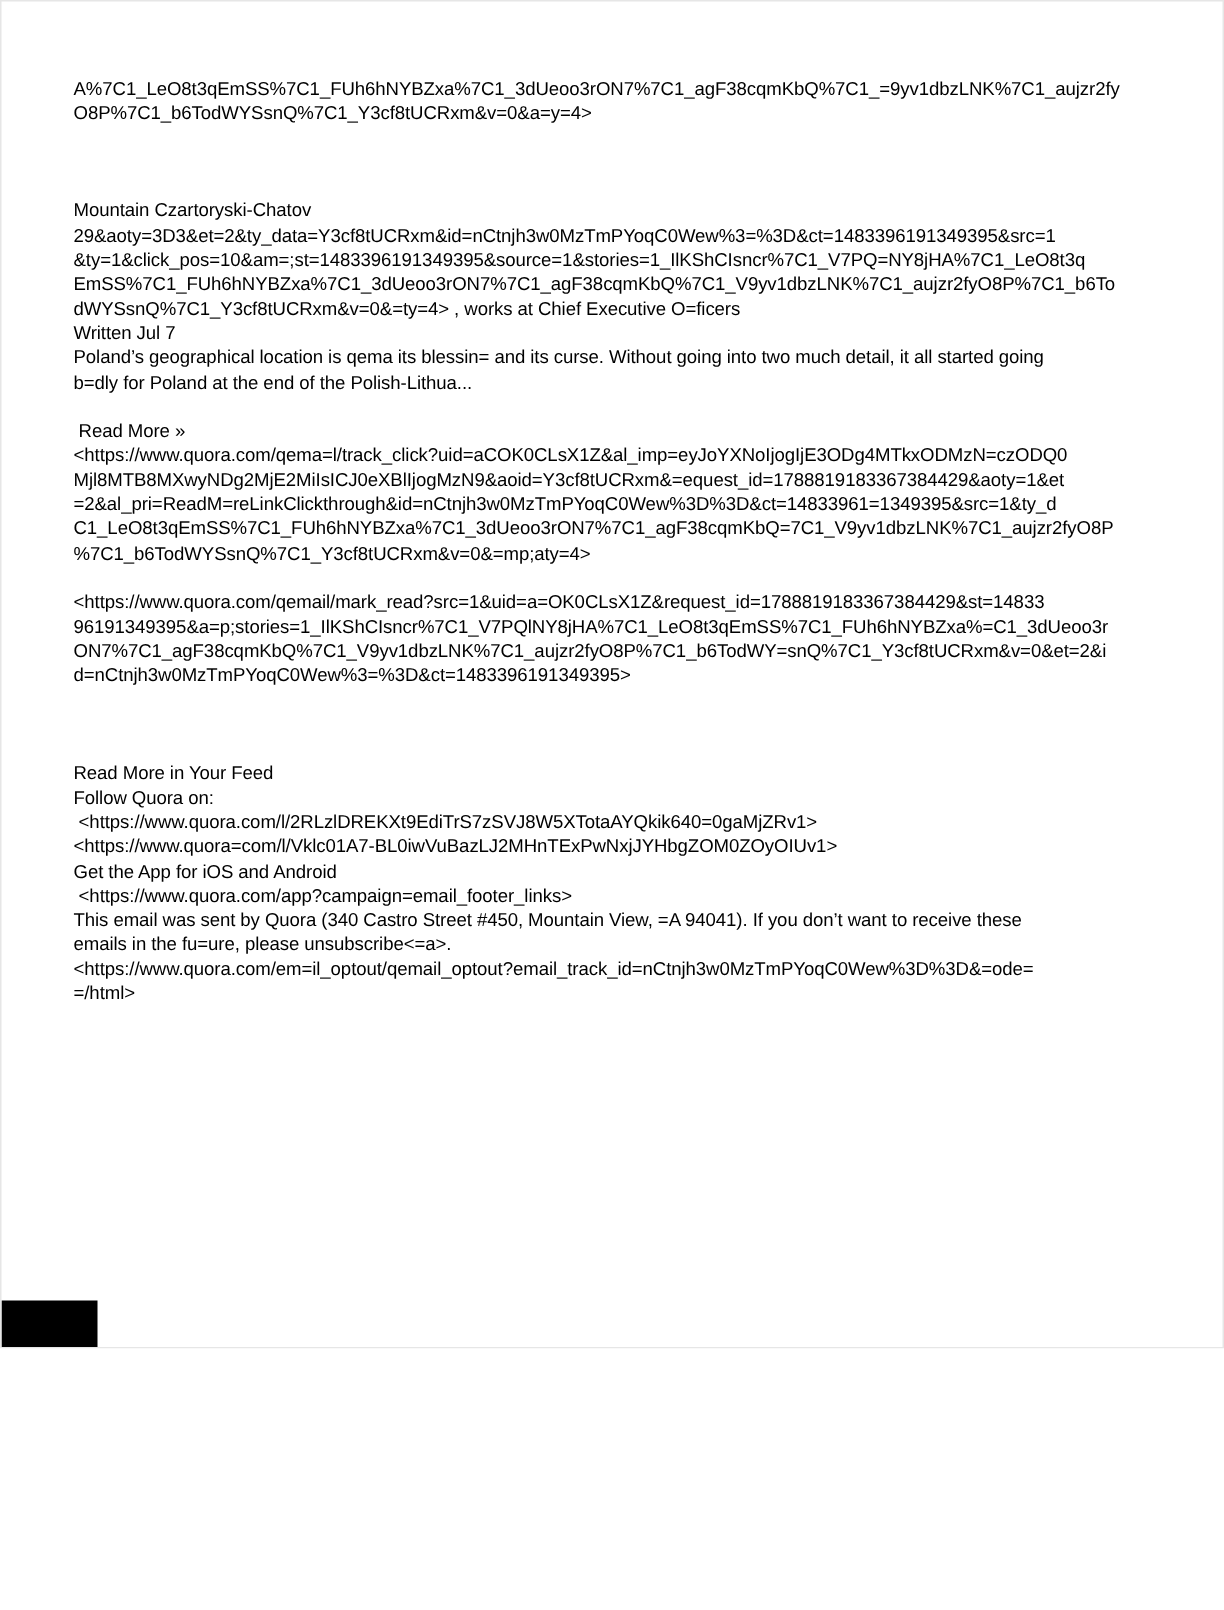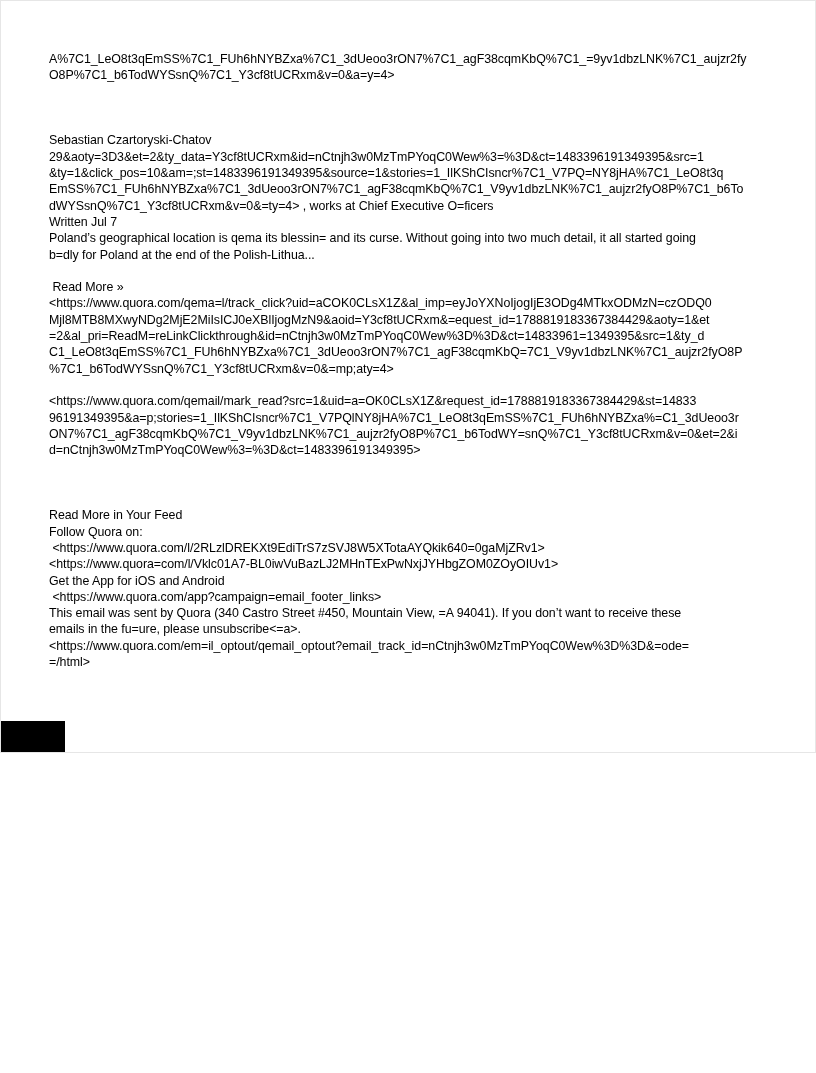--- a/index.html
+++ b/index.html
@@ -3,21 +3,21 @@
 <meta charset="utf-8">
 <style>
   html, body {
     margin: 0;
     padding: 0;
     background: #ffffff;
   }
   .page {
     position: relative;
     width: 816px;
-    height: 753px;
+    height: 899px;
     background: #ffffff;
     overflow: hidden;
     box-sizing: border-box;
     border: 1px solid #e6e6e6;
     font-family: "Liberation Sans", sans-serif;
     color: #000000;
   }
   .email-body {
     position: absolute;
     left: 48px;
@@ -62,21 +62,21 @@
 <body>
 
 <div class="page">
 
   <div class="email-body" id="email-body">
       <div class="line">A%7C1_LeO8t3qEmSS%7C1_FUh6hNYBZxa%7C1_3dUeoo3rON7%7C1_agF38cqmKbQ%7C1_=9yv1dbzLNK%7C1_aujzr2fy</div>
       <div class="line">O8P%7C1_b6TodWYSsnQ%7C1_Y3cf8tUCRxm&amp;v=0&amp;a=y=4&gt;</div>
       <div class="line">&nbsp;</div>
       <div class="line">&nbsp;</div>
       <div class="line">&nbsp;</div>
-      <div class="line">Sebastian Czartoryski-Chatov</div>
+      <div class="line">Mountain Czartoryski-Chatov</div>
       <div class="line">29&amp;aoty=3D3&amp;et=2&amp;ty_data=Y3cf8tUCRxm&amp;id=nCtnjh3w0MzTmPYoqC0Wew%3=%3D&amp;ct=1483396191349395&amp;src=1</div>
       <div class="line">&amp;ty=1&amp;click_pos=10&amp;am=;st=1483396191349395&amp;source=1&amp;stories=1_IlKShCIsncr%7C1_V7PQ=NY8jHA%7C1_LeO8t3q</div>
       <div class="line">EmSS%7C1_FUh6hNYBZxa%7C1_3dUeoo3rON7%7C1_agF38cqmKbQ%7C1_V9yv1dbzLNK%7C1_aujzr2fyO8P%7C1_b6To</div>
       <div class="line">dWYSsnQ%7C1_Y3cf8tUCRxm&amp;v=0&amp;=ty=4&gt; , works at Chief Executive O=ficers</div>
       <div class="line">Written Jul 7</div>
       <div class="line">Poland’s geographical location is qema its blessin= and its curse. Without going into two much detail, it all started going</div>
       <div class="line">b=dly for Poland at the end of the Polish-Lithua...</div>
       <div class="line">&nbsp;</div>
       <div class="line"> Read More »</div>
       <div class="line">&lt;https://www.quora.com/qema=l/track_click?uid=aCOK0CLsX1Z&amp;al_imp=eyJoYXNoIjogIjE3ODg4MTkxODMzN=czODQ0</div>

